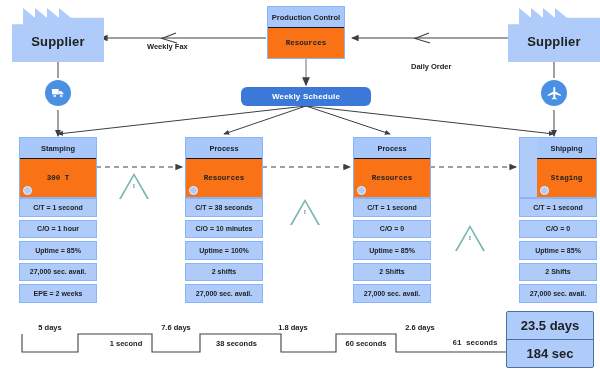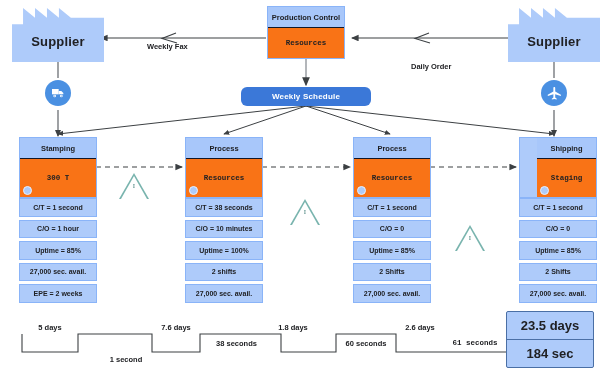--- a/index.html
+++ b/index.html
@@ -265,21 +265,21 @@
     <div class="drow">Uptime = 85%</div>
     <div class="drow">2 Shifts</div>
     <div class="drow">27,000 sec. avail.</div>
   </div>
 
   <div class="tl-lab" style="left:22px;top:323px;width:56px;">5 days</div>
   <div class="tl-lab" style="left:152px;top:323px;width:48px;">7.6 days</div>
   <div class="tl-lab" style="left:269px;top:323px;width:48px;">1.8 days</div>
   <div class="tl-lab" style="left:396px;top:323px;width:48px;">2.6 days</div>
 
-  <div class="tl-lab" style="left:78px;top:339px;width:96px;margin-top:16px;">1 second</div>
+  <div class="tl-lab" style="left:78px;top:339px;width:96px;">1 second</div>
   <div class="tl-lab" style="left:200px;top:339px;width:73px;">38 seconds</div>
   <div class="tl-lab" style="left:336px;top:339px;width:60px;">60 seconds</div>
   <div class="tl-lab" style="left:444px;top:339px;width:62px;font-family:Liberation Mono, monospace;">61 seconds</div>
 
   <div class="node totals" style="left:506px;top:311px;">
     <div class="trow top">23.5 days</div>
     <div class="trow">184 sec</div>
   </div>
 
 </div>

